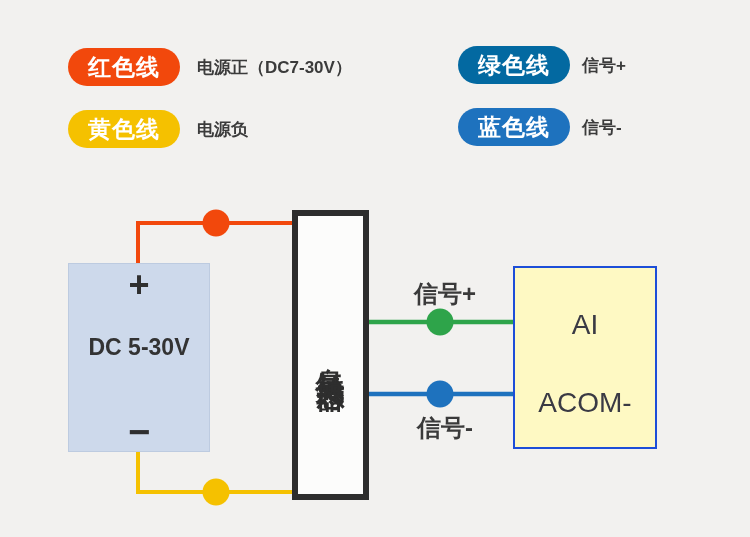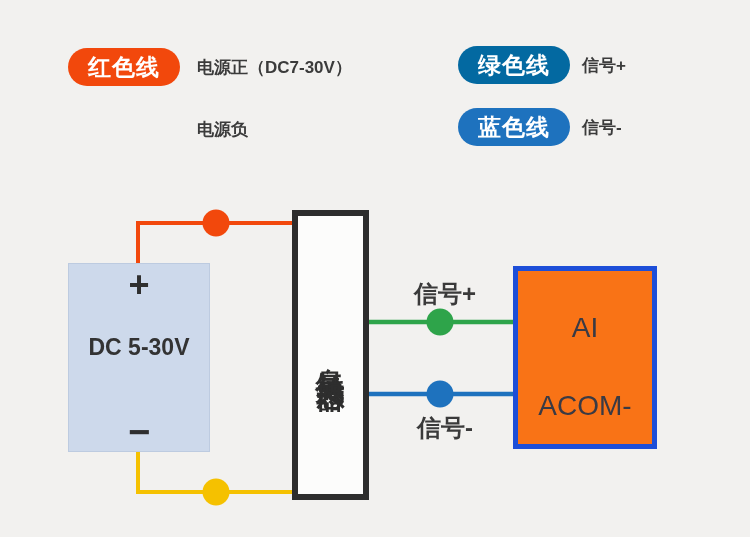--- a/index.html
+++ b/index.html
@@ -99,22 +99,22 @@
     font-weight: 700;
     letter-spacing: 4px;
     color: #2E2E2E;
     white-space: nowrap;
   }
 
   .controller-box {
     position: absolute;
     left: 513px; top: 266px;
     width: 144px; height: 183px;
-    background: #f97316;
-    border: 5px solid #1d4ed8;
+    background: #fef9c3;
+    border: 2px solid #1d4ed8;
   }
   .terminal {
     position: absolute; left: 0;
     width: 100%; text-align: center;
     font-size: 28px; font-weight: 500; color: #3A3A44;
     line-height: 32px; white-space: nowrap;
   }
   .terminal-ai   { top: 41px; }
   .terminal-acom { top: 119px; }
 
@@ -139,20 +139,23 @@
 </head>
 <body>
 
 <div class="canvas">
 
   <div class="pill pill-red">
     <span>红色线</span>
   </div>
   <div class="legend-desc desc-1">电源正（DC7-30V）</div>
 
+  <div class="pill pill-yellow">
+    <span>黄色线</span>
+  </div>
   <div class="legend-desc desc-2">电源负</div>
 
   <div class="pill pill-green">
     <span>绿色线</span>
   </div>
   <div class="legend-desc desc-3">信号+</div>
 
   <div class="pill pill-blue">
     <span>蓝色线</span>
   </div>

